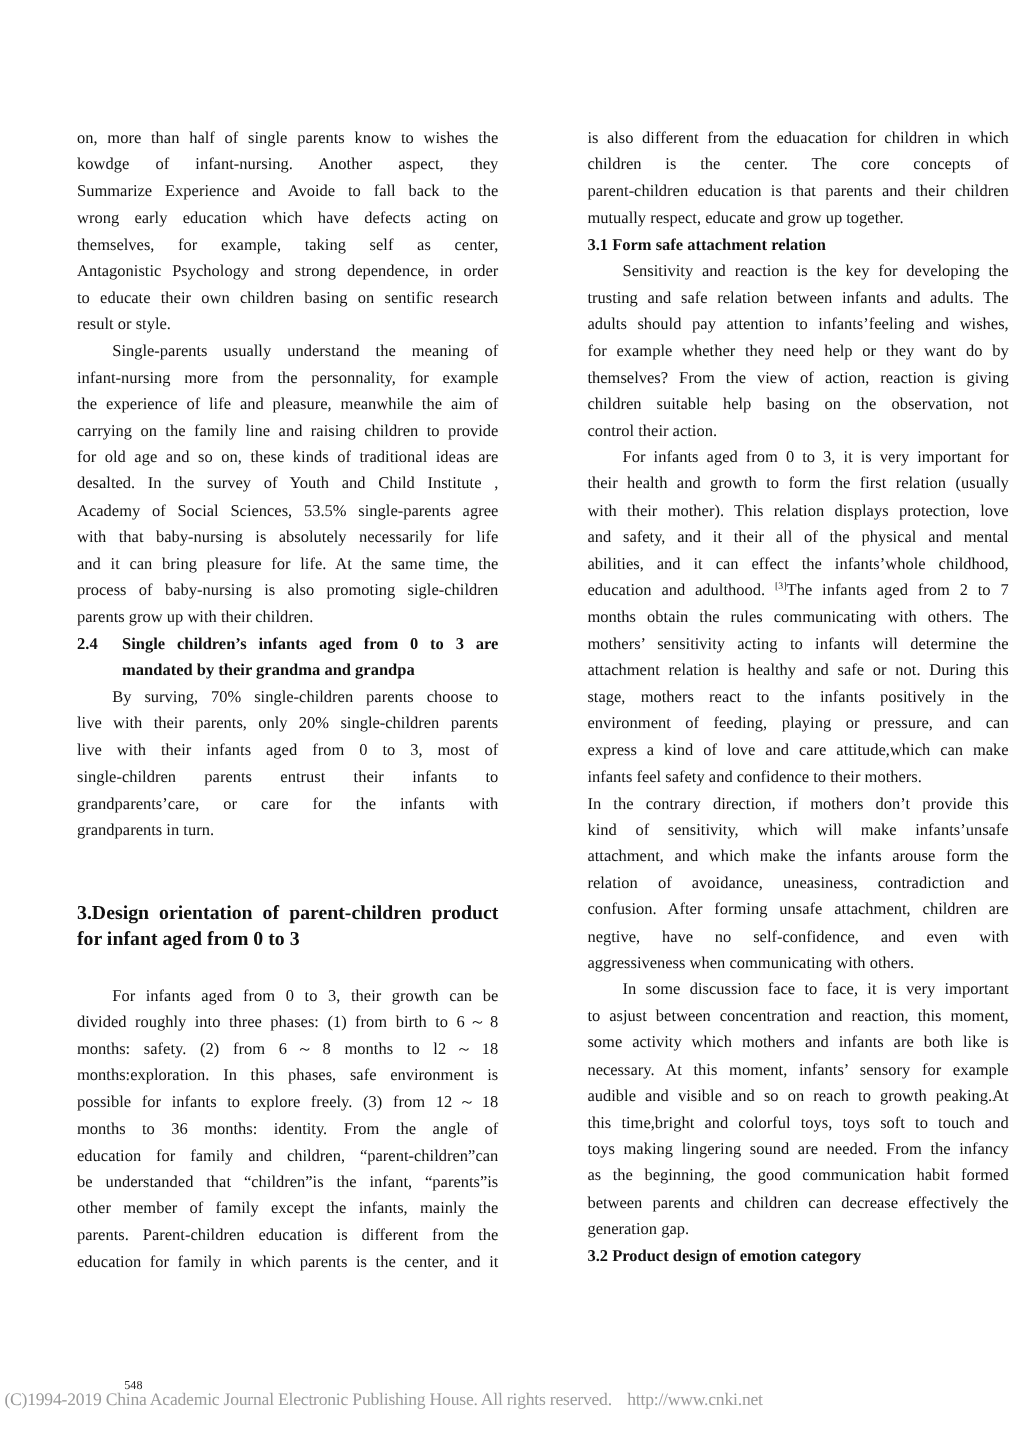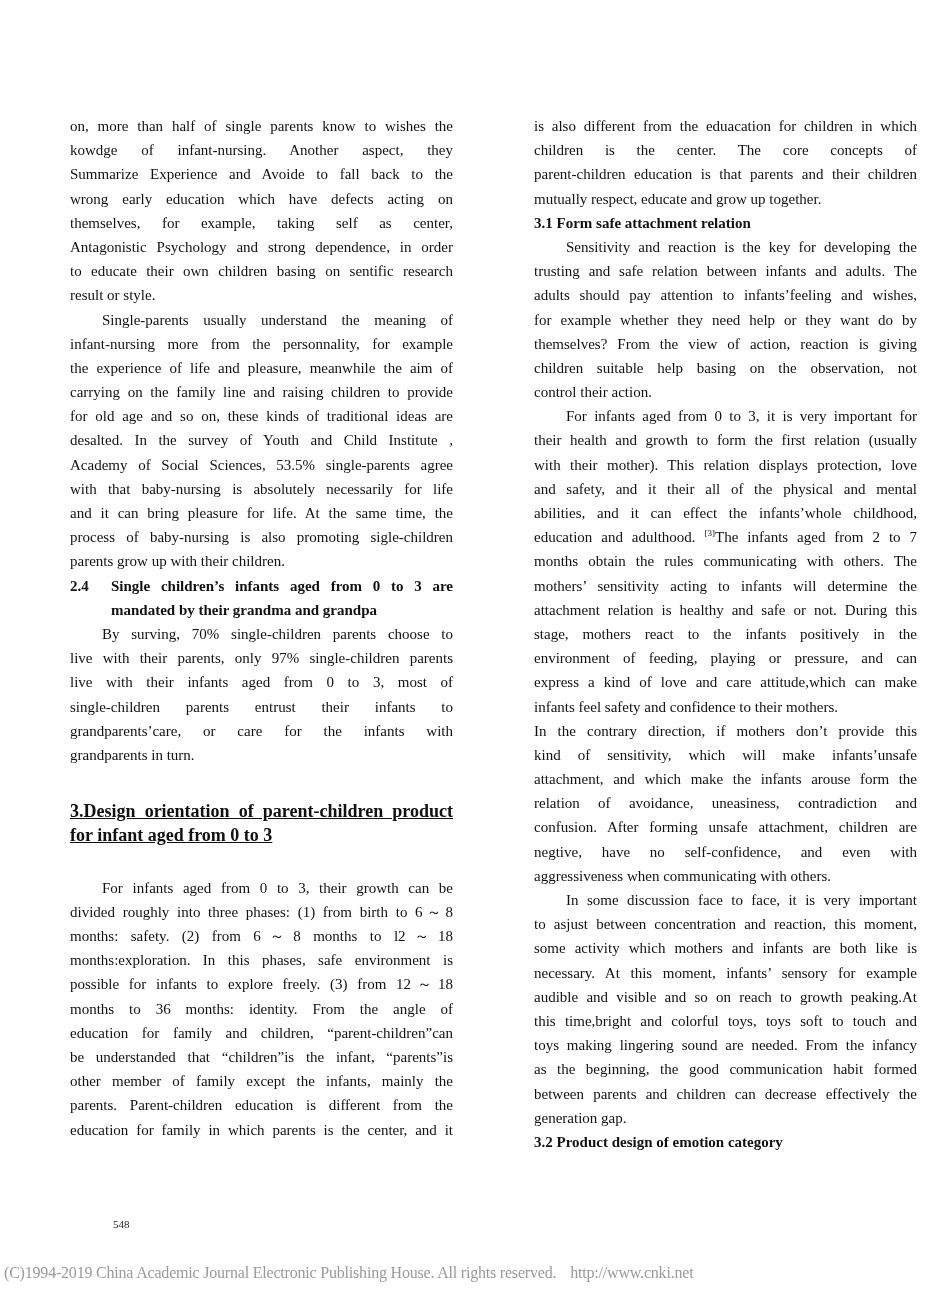--- a/index.html
+++ b/index.html
@@ -9,21 +9,21 @@
     .col-left { left: 70px; width: 383px; }
     .col-right { left: 486px; width: 383px; margin-left: 48px; }
     .ln { display: block; text-align: justify; text-align-last: justify; white-space: nowrap; height: 24.2px; }
     .ln.last { text-align-last: left; }
     .ln.ind { text-indent: 32px; }
     .h { font-weight: bold; }
     .h3 { font-weight: bold; font-size: 18px; line-height: 24.2px; }
     .hang { padding-left: 41px; }
     .gap { height: 24.2px; }
     sup { font-size: 9px; line-height: 0; vertical-align: 6px; }
-    .pagenum { position: absolute; left: 113px; top: 1218px; font-size: 11px; color: #222; text-align: right; }
+    .pagenum { position: absolute; left: 113px; top: 1254px; font-size: 11px; color: #222; text-align: right; }
     .copyright { position: absolute; left: 4px; top: 1264px; font-size: 16px; color: #9a9a9a; white-space: nowrap; letter-spacing: -0.2px; }
     .copyright .url { margin-left: 14px; }
   </style>
 </head>
 <body>
 
 <div class="col col-left">
   <div>
     <span class="ln">on, more than half of single parents know to wishes the</span>
     <span class="ln">kowdge of infant-nursing. Another aspect, they</span>
@@ -47,28 +47,28 @@
     <span class="ln">process of baby-nursing is also promoting sigle-children</span>
     <span class="ln last">parents grow up with their children.</span>
   </div>
   <div class="h" style="position:relative;">
     <span style="position:absolute;left:0;top:0;">2.4</span>
     <span class="ln hang">Single children’s infants aged from 0 to 3 are</span>
     <span class="ln last hang">mandated by their grandma and grandpa</span>
   </div>
   <div>
     <span class="ln ind">By surving, 70% single-children parents choose to</span>
-    <span class="ln">live with their parents, only 97% single-children parents</span>
+    <span class="ln">live with their parents, only 20% single-children parents</span>
     <span class="ln">live with their infants aged from 0 to 3, most of</span>
     <span class="ln">single-children parents entrust their infants to</span>
     <span class="ln">grandparents’care, or care for the infants with</span>
     <span class="ln last">grandparents in turn.</span>
   </div>
   <div class="gap"></div>
-  <div class="h3" style="margin-top:8px;text-decoration:underline;">
+  <div class="h3" style="margin-top:26px;">
     <span class="ln">3.Design orientation of parent-children product</span>
     <span class="ln last">for infant aged from 0 to 3</span>
   </div>
   <div class="gap" style="height:28px;"></div>
   <div>
     <span class="ln ind">For infants aged from 0 to 3, their growth can be</span>
     <span class="ln">divided roughly into three phases: (1) from birth to 6～8</span>
     <span class="ln">months: safety. (2) from 6～8 months to l2～18</span>
     <span class="ln">months:exploration. In this phases, safe environment is</span>
     <span class="ln">possible for infants to explore freely. (3) from 12～18</span>

